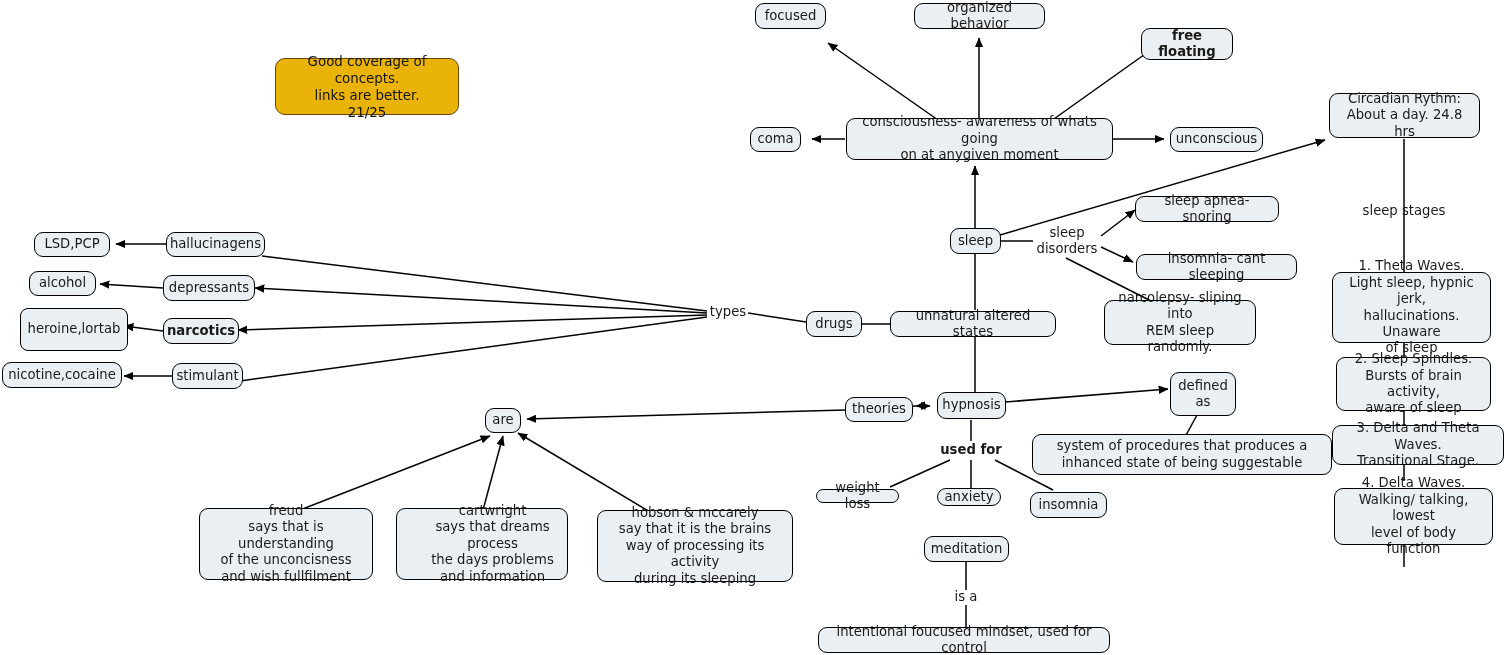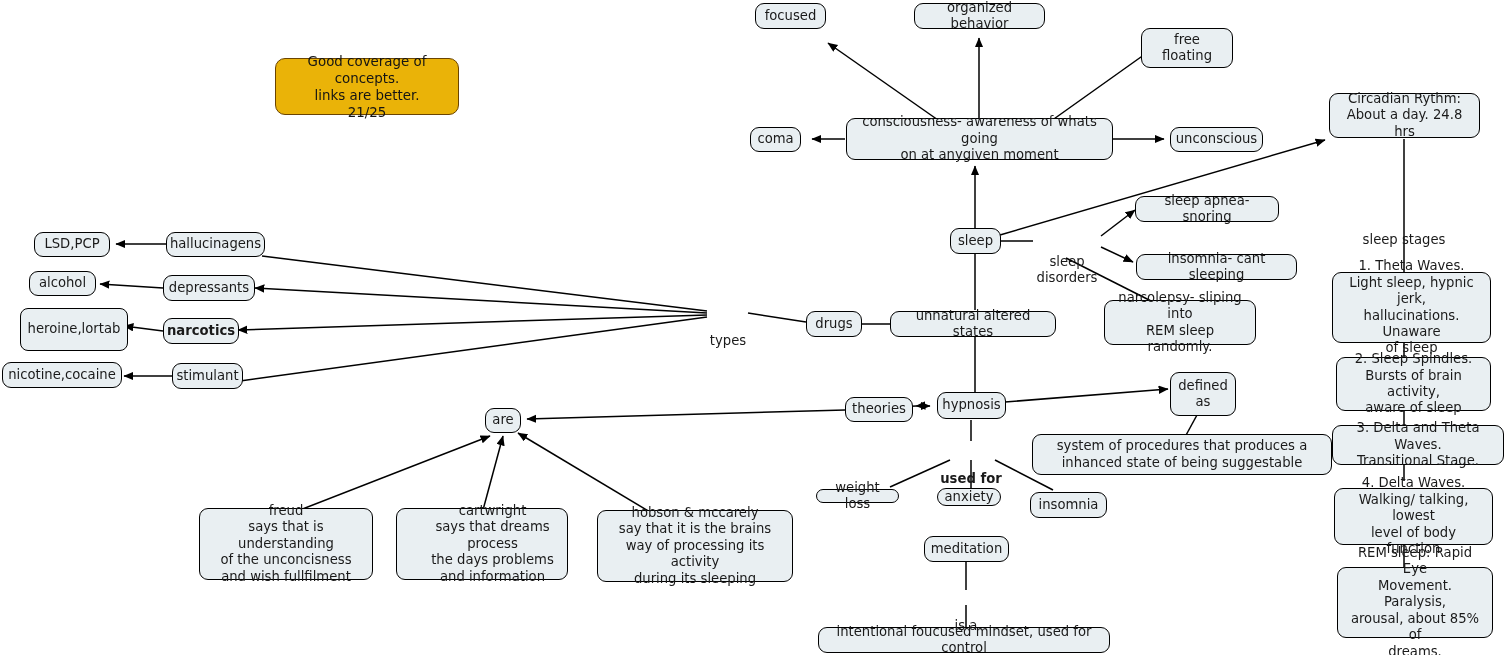--- a/index.html
+++ b/index.html
@@ -38,21 +38,20 @@
   }
   .linklabel{
     position:absolute;
     font-size:13.2px;
     line-height:16.2px;
     color:#1a1a1a;
     text-align:center;
     white-space:pre-line;
     background:transparent;
     z-index:6;
-    margin-top:29px;
   }
   .linklabel.bold{font-weight:bold;}
 </style>
 </head>
 <body>
 
 <div id="canvas">
 
   <svg class="links" viewBox="0 0 1512 655">
     <defs>
@@ -119,21 +118,21 @@
   </svg>
 
   <div class="node score" style="left:275px;top:58px;width:184px;height:57px;">Good coverage of concepts.
 links are better.
 21/25</div>
 
   <div class="node" style="left:755px;top:3px;width:71px;height:26px;">focused</div>
 
   <div class="node" style="left:914px;top:3px;width:131px;height:26px;">organized behavior</div>
 
-  <div class="node" style="left:1141px;top:28px;width:92px;height:40px;">free floating</div>
+  <div class="node" style="left:1141px;top:28px;width:92px;height:32px;font-weight:bold;">free floating</div>
 
   <div class="node" style="left:750px;top:127px;width:51px;height:25px;">coma</div>
 
   <div class="node" style="left:846px;top:118px;width:267px;height:42px;">consciousness- awareness of whats going
 on at anygiven moment</div>
 
   <div class="node" style="left:1170px;top:127px;width:93px;height:25px;">unconscious</div>
 
   <div class="node" style="left:1329px;top:93px;width:151px;height:45px;">Circadian Rythm:
 About a day. 24.8 hrs</div>
@@ -176,24 +175,20 @@
 Bursts of brain activity,
 aware of sleep</div>
 
   <div class="node" style="left:1332px;top:425px;width:172px;height:40px;">3. Delta and Theta Waves.
 Transitional Stage.</div>
 
   <div class="node" style="left:1334px;top:488px;width:159px;height:57px;">4. Delta Waves.
 Walking/ talking, lowest
 level of body function</div>
 
-  <div class="node" style="left:1337px;top:567px;width:156px;height:71px;">REM sleep: Rapid Eye
-Movement. Paralysis,
-arousal, about 85% of
-dreams.</div>
 
   <div class="node" style="left:485px;top:408px;width:36px;height:25px;">are</div>
 
   <div class="node" style="left:845px;top:397px;width:68px;height:25px;">theories</div>
 
   <div class="node" style="left:937px;top:392px;width:69px;height:27px;">hypnosis</div>
 
   <div class="node" style="left:1170px;top:372px;width:66px;height:44px;">defined
 as</div>
 

